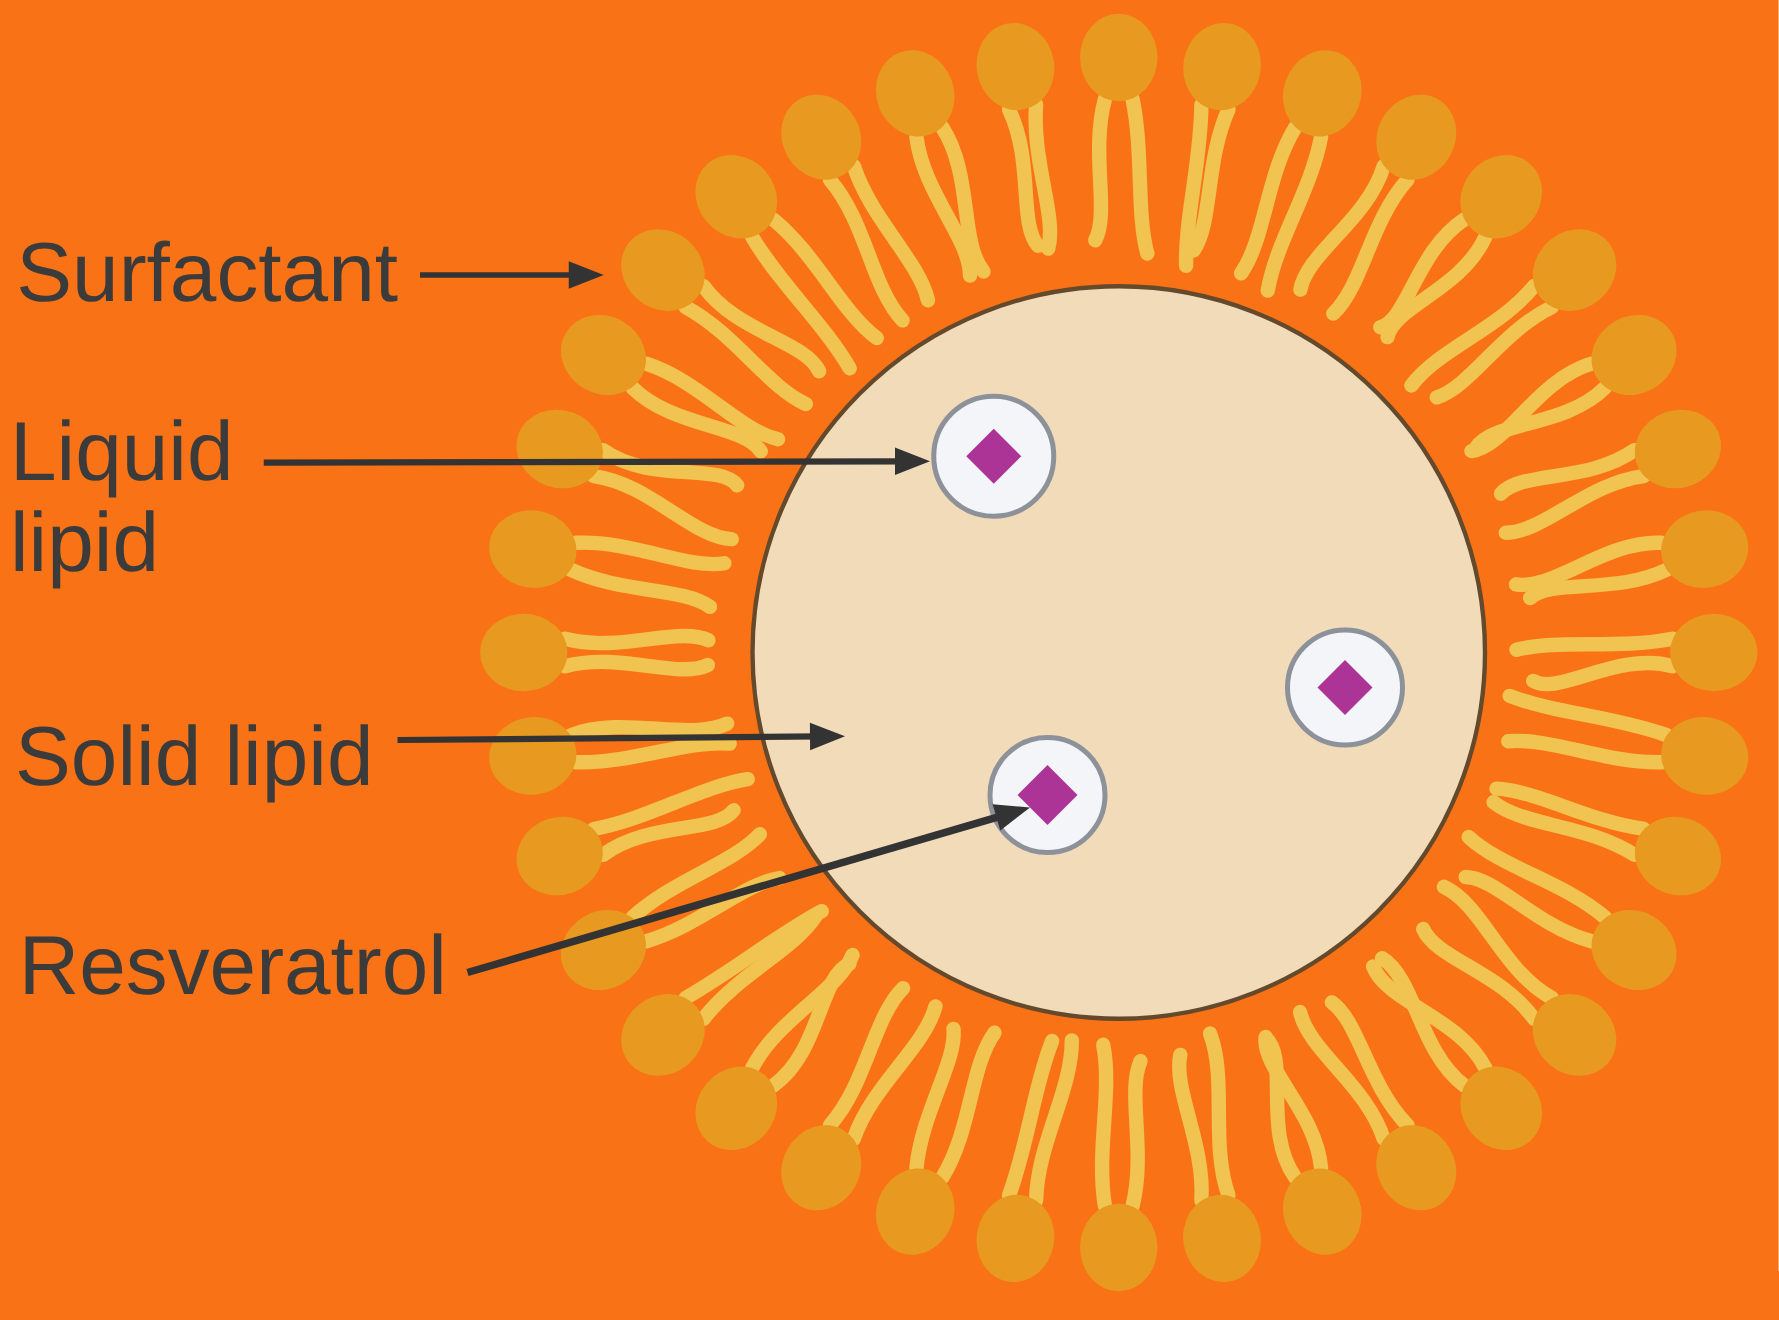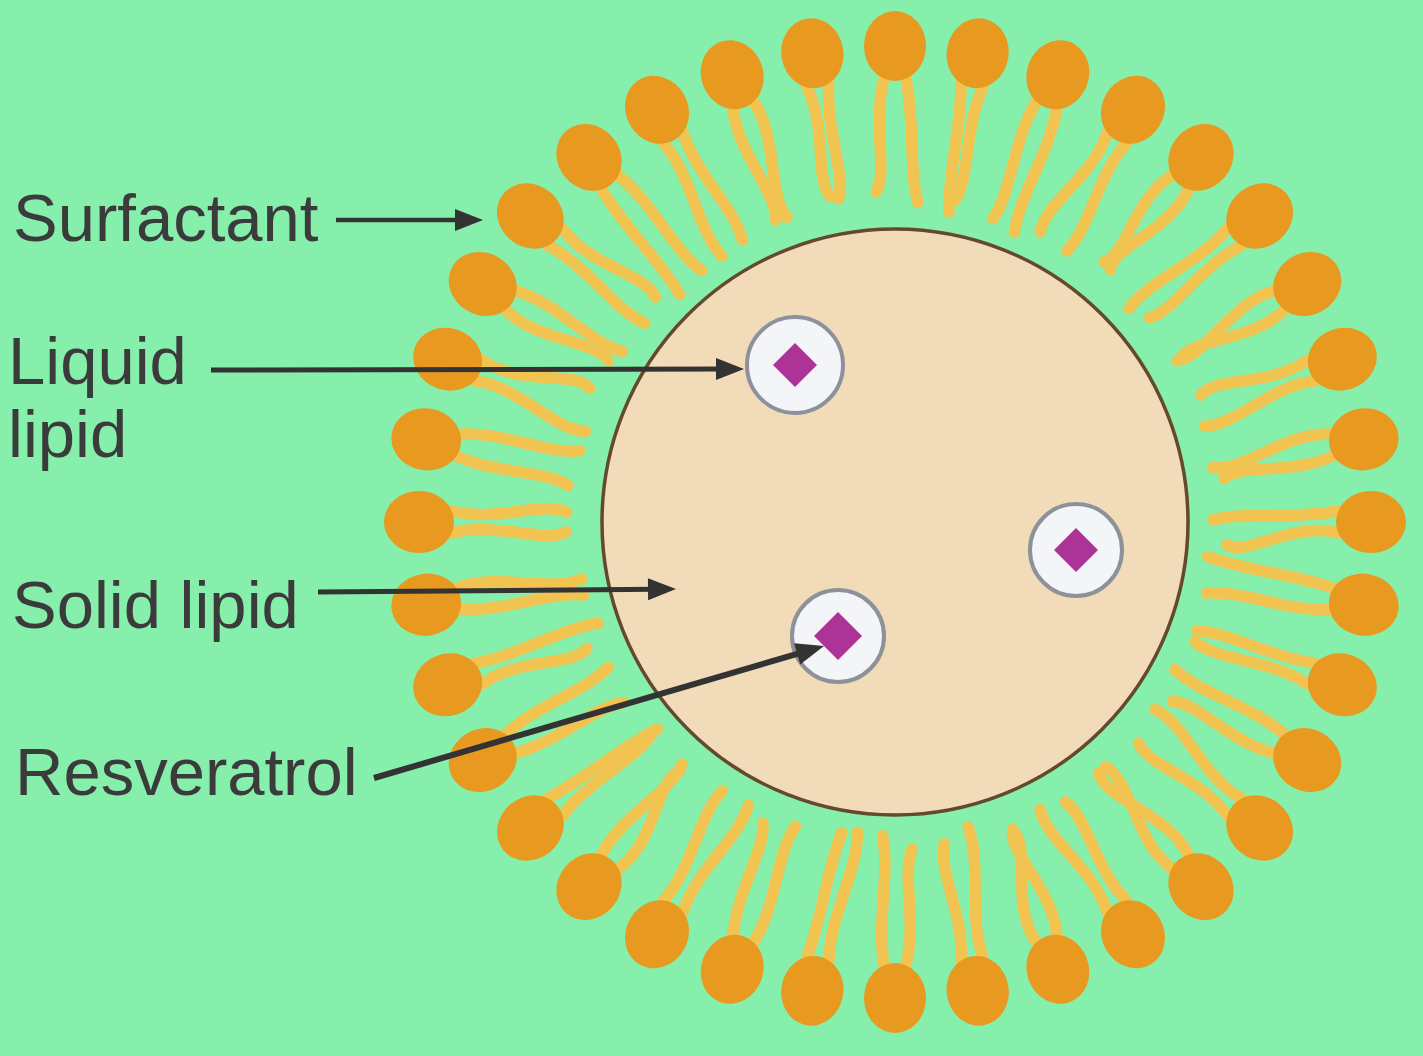--- a/index.html
+++ b/index.html
@@ -5,21 +5,21 @@
   html, body {
     margin: 0;
     padding: 0;
     background: #ffffff;
   }
   .stage {
     position: relative;
     width: 1423px;
     height: 1056px;
     overflow: hidden;
-    background: #86efac;
+    background: #f97316;
   }
   svg { display: block; }
   .label-text {
     font-family: "Liberation Sans", "DejaVu Sans", sans-serif;
     font-size: 67px;
     letter-spacing: 0px;
   }
 </style>
 </head>
 <body>

